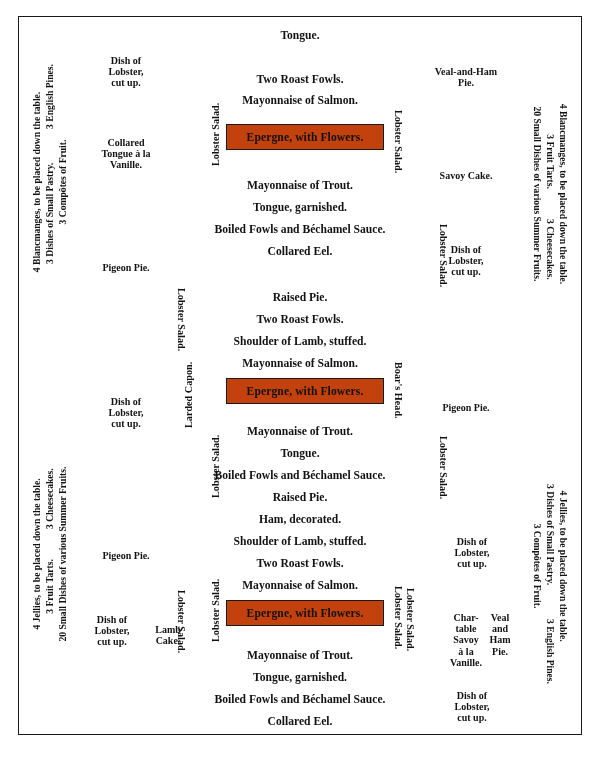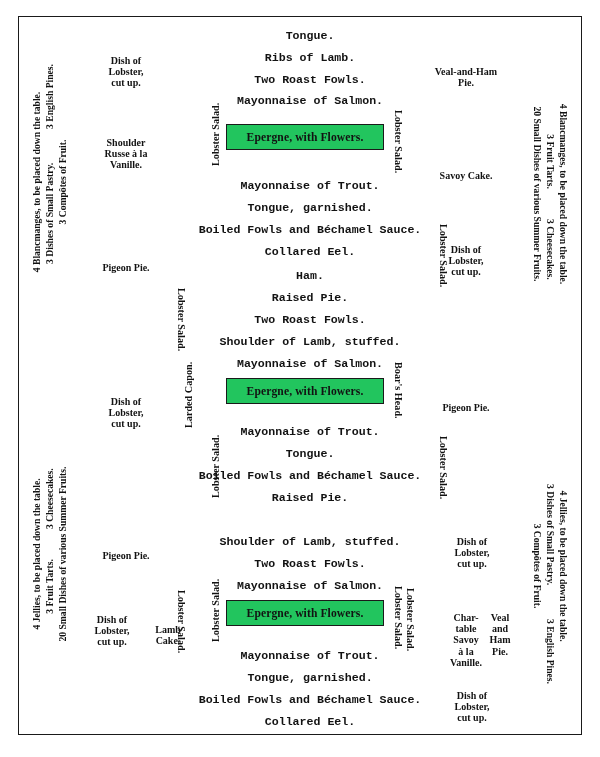--- a/index.html
+++ b/index.html
@@ -20,28 +20,27 @@
   #frame{
     position:absolute;
     left:18px;top:16px;
     width:564px;height:719px;
     border:1.5px solid #1a1a1a;
     box-sizing:border-box;
   }
   .center-line{
     position:absolute;
     width:300px;
-    left:160px;
+    left:150px;
     text-align:center;
     font-weight:700;
     font-size:11.6px;
     line-height:1;
     white-space:nowrap;
     color:#121212;
-    font-family:Liberation Mono, monospace;
   }
   .side{
     position:absolute;
     text-align:center;
     font-weight:700;
     font-size:10px;
     line-height:1.12;
     color:#121212;
     margin-top:24px;
   }
@@ -61,21 +60,21 @@
   }
   .vert .ln{display:block;line-height:1.1;text-align:center;}
   .lobster{
     font-size:10.2px;
   }
   
   .epergne{
     position:absolute;
     box-sizing:border-box;
     border:1.4px solid #1a1a1a;
-    background:#22c55e;
+    background:#c2410c;
     text-align:center;
     font-weight:700;
     font-size:11.6px;
     color:#121212;
     display:flex;
     align-items:center;
     justify-content:center;
     letter-spacing:0.1px;
   }
   .edgeblock{
@@ -89,54 +88,53 @@
   .e-c{text-align:center;}
 </style>
 </head>
 <body>
 
 <div id="page">
 
   <div id="frame"></div>
 
   <div class="center-line" style="top:30px">Tongue.</div>
-  <div class="center-line" style="top:52px">Ribs of Lamb.</div>
   <div class="center-line" style="top:74px">Two Roast Fowls.</div>
   <div class="center-line" style="top:95px">Mayonnaise of Salmon.</div>
 
   <div class="epergne" style="left:226px;top:124px;width:158px;height:26px;">Epergne, with Flowers.</div>
   <div class="vert vert-up lobster" style="left:210px;top:166px;">
     <span class="ln">Lobster Salad.</span>
   </div>
   <div class="vert vert-dn lobster" style="left:404px;top:110px;">
     <span class="ln">Lobster Salad.</span>
   </div>
 
   <div class="center-line" style="top:180px">Mayonnaise of Trout.</div>
   <div class="center-line" style="top:202px">Tongue, garnished.</div>
   <div class="center-line" style="top:224px">Boiled Fowls and Béchamel Sauce.</div>
   <div class="center-line" style="top:246px">Collared Eel.</div>
-  <div class="center-line" style="top:270px">Ham.</div>
   <div class="center-line" style="top:292px">Raised Pie.</div>
   <div class="center-line" style="top:314px">Two Roast Fowls.</div>
   <div class="center-line" style="top:336px">Shoulder of Lamb, stuffed.</div>
   <div class="center-line" style="top:358px">Mayonnaise of Salmon.</div>
 
   <div class="epergne" style="left:226px;top:378px;width:158px;height:26px;">Epergne, with Flowers.</div>
   <div class="vert vert-up lobster" style="left:183px;top:428px;">
     <span class="ln">Larded Capon.</span>
   </div>
   <div class="vert vert-dn lobster" style="left:404px;top:362px;">
     <span class="ln">Boar's Head.</span>
   </div>
 
   <div class="center-line" style="top:426px">Mayonnaise of Trout.</div>
   <div class="center-line" style="top:448px">Tongue.</div>
   <div class="center-line" style="top:470px">Boiled Fowls and Béchamel Sauce.</div>
   <div class="center-line" style="top:492px">Raised Pie.</div>
+  <div class="center-line" style="top:514px">Ham, decorated.</div>
   <div class="center-line" style="top:536px">Shoulder of Lamb, stuffed.</div>
   <div class="center-line" style="top:558px">Two  Roast Fowls.</div>
   <div class="center-line" style="top:580px">Mayonnaise of Salmon.</div>
 
   <div class="epergne" style="left:226px;top:600px;width:158px;height:26px;">Epergne, with Flowers.</div>
   <div class="vert vert-up lobster" style="left:210px;top:642px;">
     <span class="ln">Lobster Salad.</span>
   </div>
   <div class="vert vert-dn lobster" style="left:404px;top:586px;">
     <span class="ln">Lobster Salad.</span>
@@ -167,22 +165,22 @@
     <span class="ln">Lobster Salad.</span>
   </div>
 
   <div class="side" style="left:86px;top:31px;width:80px;">
     <span class="ln">Dish of</span><br>
     <span class="ln">Lobster,</span><br>
     <span class="ln">cut up.</span>
   </div>
 
   <div class="side" style="left:86px;top:113px;width:80px;">
-    <span class="ln">Shoulder</span><br>
-    <span class="ln">Russe à la</span><br>
+    <span class="ln">Collared</span><br>
+    <span class="ln">Tongue à la</span><br>
     <span class="ln">Vanille.</span>
   </div>
 
   <div class="side" style="left:86px;top:238px;width:80px;">
     <span class="ln">Pigeon Pie.</span>
   </div>
 
   <div class="side" style="left:86px;top:372px;width:80px;">
     <span class="ln">Dish of</span><br>
     <span class="ln">Lobster,</span><br>

